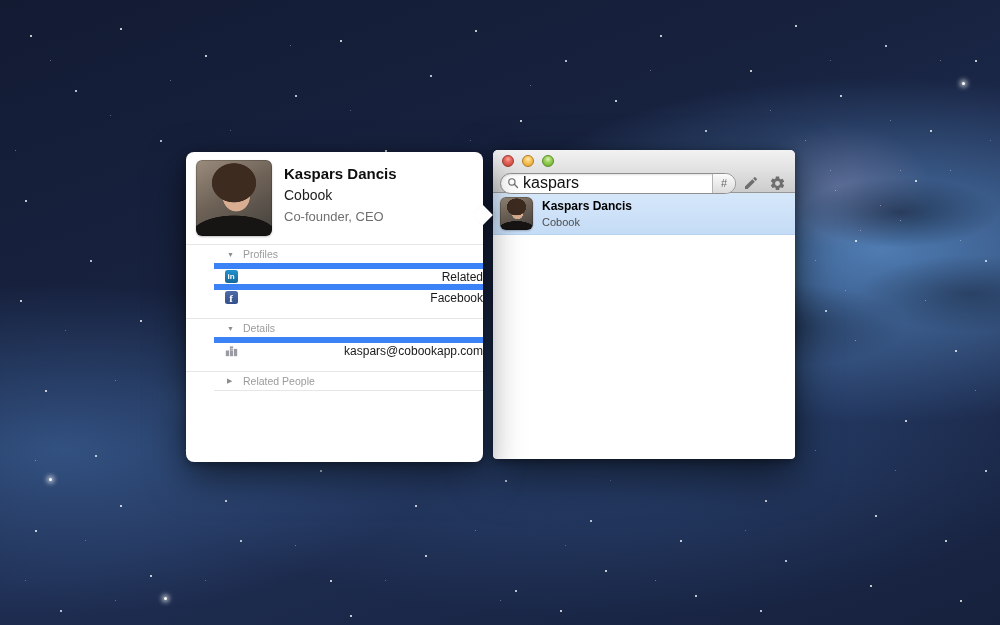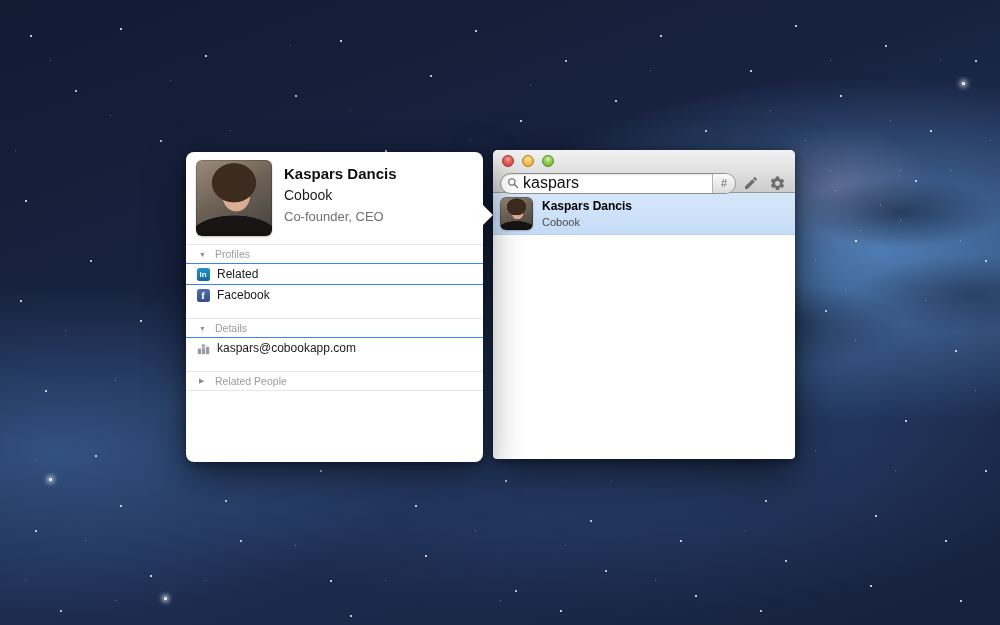--- a/index.html
+++ b/index.html
@@ -69,27 +69,27 @@
     background:
       radial-gradient(ellipse 52% 46% at 50% 30%, #3d2b20 0 55%, rgba(61,43,32,0) 57%),
       radial-gradient(ellipse 30% 33% at 53% 48%, #d8ad91 0 58%, rgba(216,173,145,0) 61%),
       radial-gradient(ellipse 80% 38% at 50% 100%, #171514 0 70%, rgba(23,21,20,0) 72%),
       linear-gradient(150deg, #9b8c7d 0%, #6e6257 45%, #42403c 100%); }
   .photo-lg { width:76px; height:76px; flex:0 0 76px; }
   .card-id { margin-left:12px; padding-top:5px; }
   .contact-name { font-size:15px; font-weight:bold; color:#0e0e0e; margin-bottom:5px; }
   .contact-company { font-size:14px; color:#1c1c1c; margin-bottom:6px; }
   .contact-title { font-size:13px; color:#6f6f6f; }
-  .section { border-top:1px solid #e6e6e6; }
+  .section { border-top:1px solid #e6e6e6;padding-left:28px; }
   .section.gap { margin-bottom:13px; }
   .section-head { height:18px; display:flex; align-items:center; padding-left:13px;
     color:#9b9b9b; font-size:10.5px; }
   .disclosure { font-size:7px; color:#8d8d8d; margin-right:8px; width:8px; display:inline-block; }
   .crow { height:21px; display:flex; align-items:center; padding-left:10px;
-    border-top:1px solid #3b82f6; font-size:12px; color:#1a1a1a; }
+    border-top:6px solid #3b82f6; font-size:12px; color:#1a1a1a;justify-content:space-between; }
   .crow .ric { width:14px; height:14px; margin-right:7px; display:flex; align-items:center; justify-content:center; flex:0 0 14px; }
   .sq-icon { width:13px; height:13px; border-radius:2.5px; color:#fff; display:flex; align-items:center; justify-content:center; font-weight:bold; }
   .li-icon { background:linear-gradient(#2191cf,#16689b); font-size:8px; letter-spacing:0; }
   .fb-icon { background:linear-gradient(#4e6ca8,#33508c); font-family:"Liberation Serif","DejaVu Serif",serif; font-size:11px; }
   .gray-svg { color:#9a9aa2; }
   .bottom-line { border-top:1px solid #e6e6e6; margin:0; }
 
   
   .win { position:absolute; left:493px; top:150px; width:302px; height:309px;
     background:#fff; border-radius:5px 5px 4px 4px; z-index:2;

